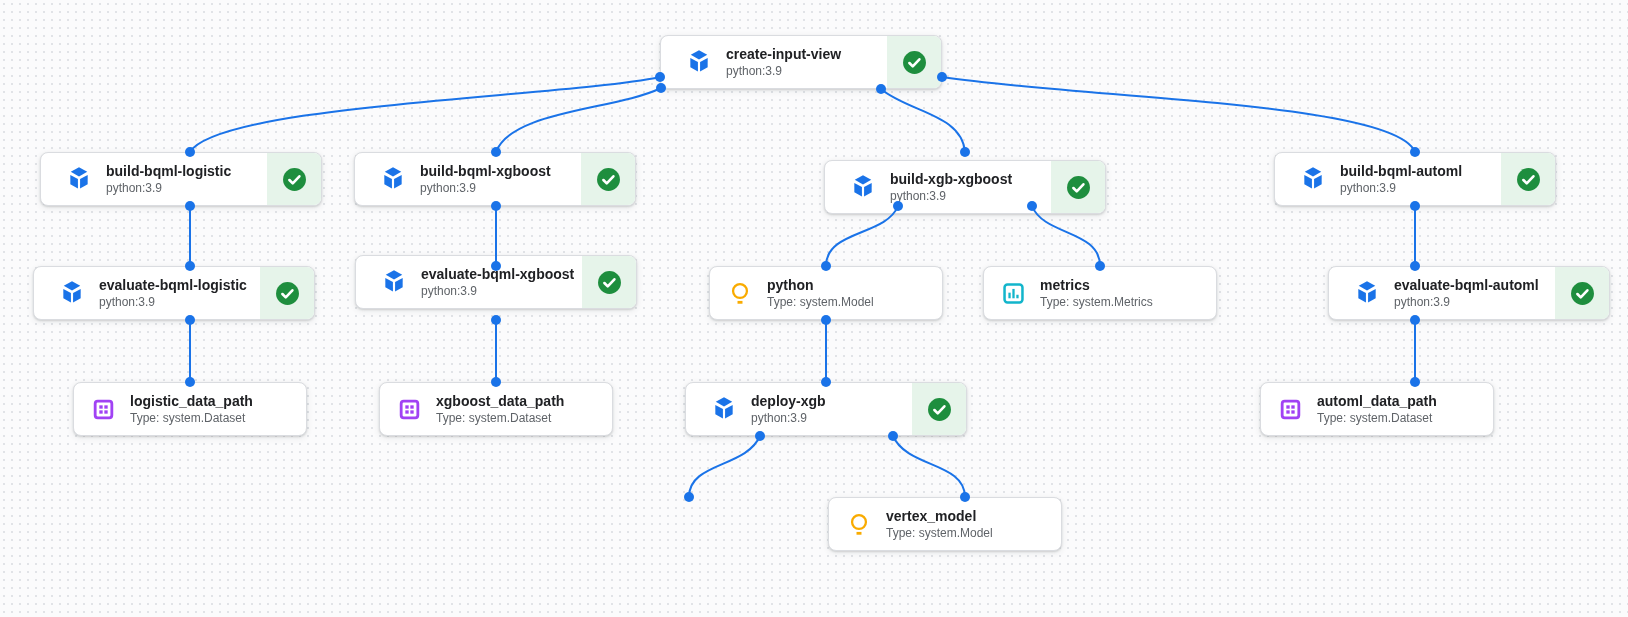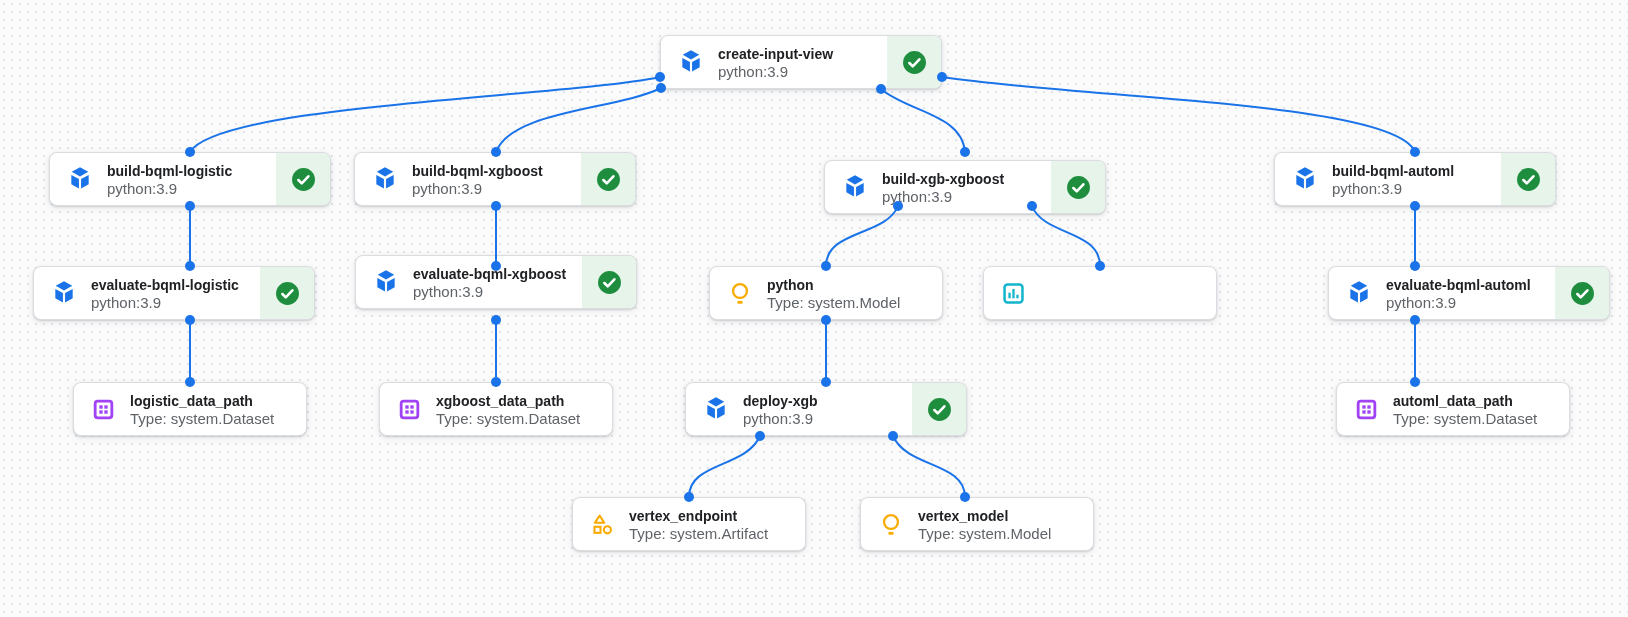--- a/index.html
+++ b/index.html
@@ -12,26 +12,26 @@
   }
   .edges{position:absolute;left:0;top:0;z-index:3;pointer-events:none;}
   .edge path{fill:none;stroke:var(--edge_blue);stroke-width:2;}
   .edge circle{fill:var(--edge_blue);}
   .node{
     position:absolute;height:54px;box-sizing:border-box;z-index:2;
     background:#fff;border:1px solid var(--card_border);border-radius:8px;
     display:flex;align-items:center;cursor:pointer;
     box-shadow:0 1px 2px rgba(60,64,67,.18),0 2px 6px rgba(60,64,67,.10);
   }
-  .node.exec{width:282px;}
+  .node.exec{width:282px;padding-left:8px;}
   .node.artifact{width:234px;}
   .nicon{margin-left:17px;flex:0 0 auto;display:flex;align-items:center;}
   .txt{margin-left:14px;display:flex;flex-direction:column;min-width:0;flex:1;}
   .title{font-size:14px;font-weight:700;color:var(--title_text);white-space:nowrap;line-height:17px;}
-  .sub{font-size:15px;color:var(--subtitle_text);white-space:nowrap;line-height:15px;margin-top:1px;}
+  .sub{font-size:12px;color:var(--subtitle_text);white-space:nowrap;line-height:15px;margin-top:1px;}
   .status{
     width:54px;align-self:stretch;flex:0 0 auto;
     background:var(--status_green_bg);border-radius:0 7px 7px 0;
     display:flex;align-items:center;justify-content:center;
   }
   .status svg{color:var(--status_green);}
   .c-cube{color:var(--cube_blue);}
   .c-bulb{color:var(--bulb_yellow);}
   .c-metrics{color:var(--metrics_teal);}
   .c-dataset{color:var(--dataset_purple);}
@@ -88,21 +88,21 @@
         <span class="title">create-input-view</span>
         <span class="sub">python:3.9</span>
       </span>
     <span class="status">
         <svg width="25" height="25">
           <use href="#i-check"></use>
         </svg>
       </span>
   </div>
 
-  <div class="node exec" style="left:49px;top:152px">
+  <div class="node exec" style="left:40px;top:152px">
     <span class="nicon c-cube">
         <svg width="26" height="26">
           <use href="#i-cube"></use>
         </svg>
       </span>
     <span class="txt">
         <span class="title">build-bqml-logistic</span>
         <span class="sub">python:3.9</span>
       </span>
     <span class="status">
@@ -208,20 +208,24 @@
         <span class="sub">Type: system.Model</span>
       </span>
   </div>
 
   <div class="node artifact" style="left:983px;top:266px">
     <span class="nicon c-metrics">
         <svg width="25" height="25">
           <use href="#i-metrics"></use>
         </svg>
       </span>
+    <span class="txt">
+        <span class="title">metrics</span>
+        <span class="sub">Type: system.Metrics</span>
+      </span>
   </div>
 
   <div class="node exec" style="left:1328px;top:266px">
     <span class="nicon c-cube">
         <svg width="26" height="26">
           <use href="#i-cube"></use>
         </svg>
       </span>
     <span class="txt">
         <span class="title">evaluate-bqml-automl</span>
@@ -268,45 +272,34 @@
         <span class="title">deploy-xgb</span>
         <span class="sub">python:3.9</span>
       </span>
     <span class="status">
         <svg width="25" height="25">
           <use href="#i-check"></use>
         </svg>
       </span>
   </div>
 
-  <div class="node artifact" style="left:1336px;top:382px">
+  <div class="node artifact" style="left:1260px;top:382px">
     <span class="nicon c-dataset">
         <svg width="25" height="25">
           <use href="#i-dataset"></use>
         </svg>
       </span>
     <span class="txt">
         <span class="title">automl_data_path</span>
         <span class="sub">Type: system.Dataset</span>
       </span>
   </div>
 
-  <div class="node artifact" style="left:572px;top:497px">
-    <span class="nicon c-shapes">
-        <svg width="25" height="25">
-          <use href="#i-shapes"></use>
-        </svg>
-      </span>
-    <span class="txt">
-        <span class="title">vertex_endpoint</span>
-        <span class="sub">Type: system.Artifact</span>
-      </span>
-  </div>
-
-  <div class="node artifact" style="left:860px;top:497px">
+
+  <div class="node artifact" style="left:828px;top:497px">
     <span class="nicon c-bulb">
         <svg width="26" height="26">
           <use href="#i-bulb"></use>
         </svg>
       </span>
     <span class="txt">
         <span class="title">vertex_model</span>
         <span class="sub">Type: system.Model</span>
       </span>
   </div>

